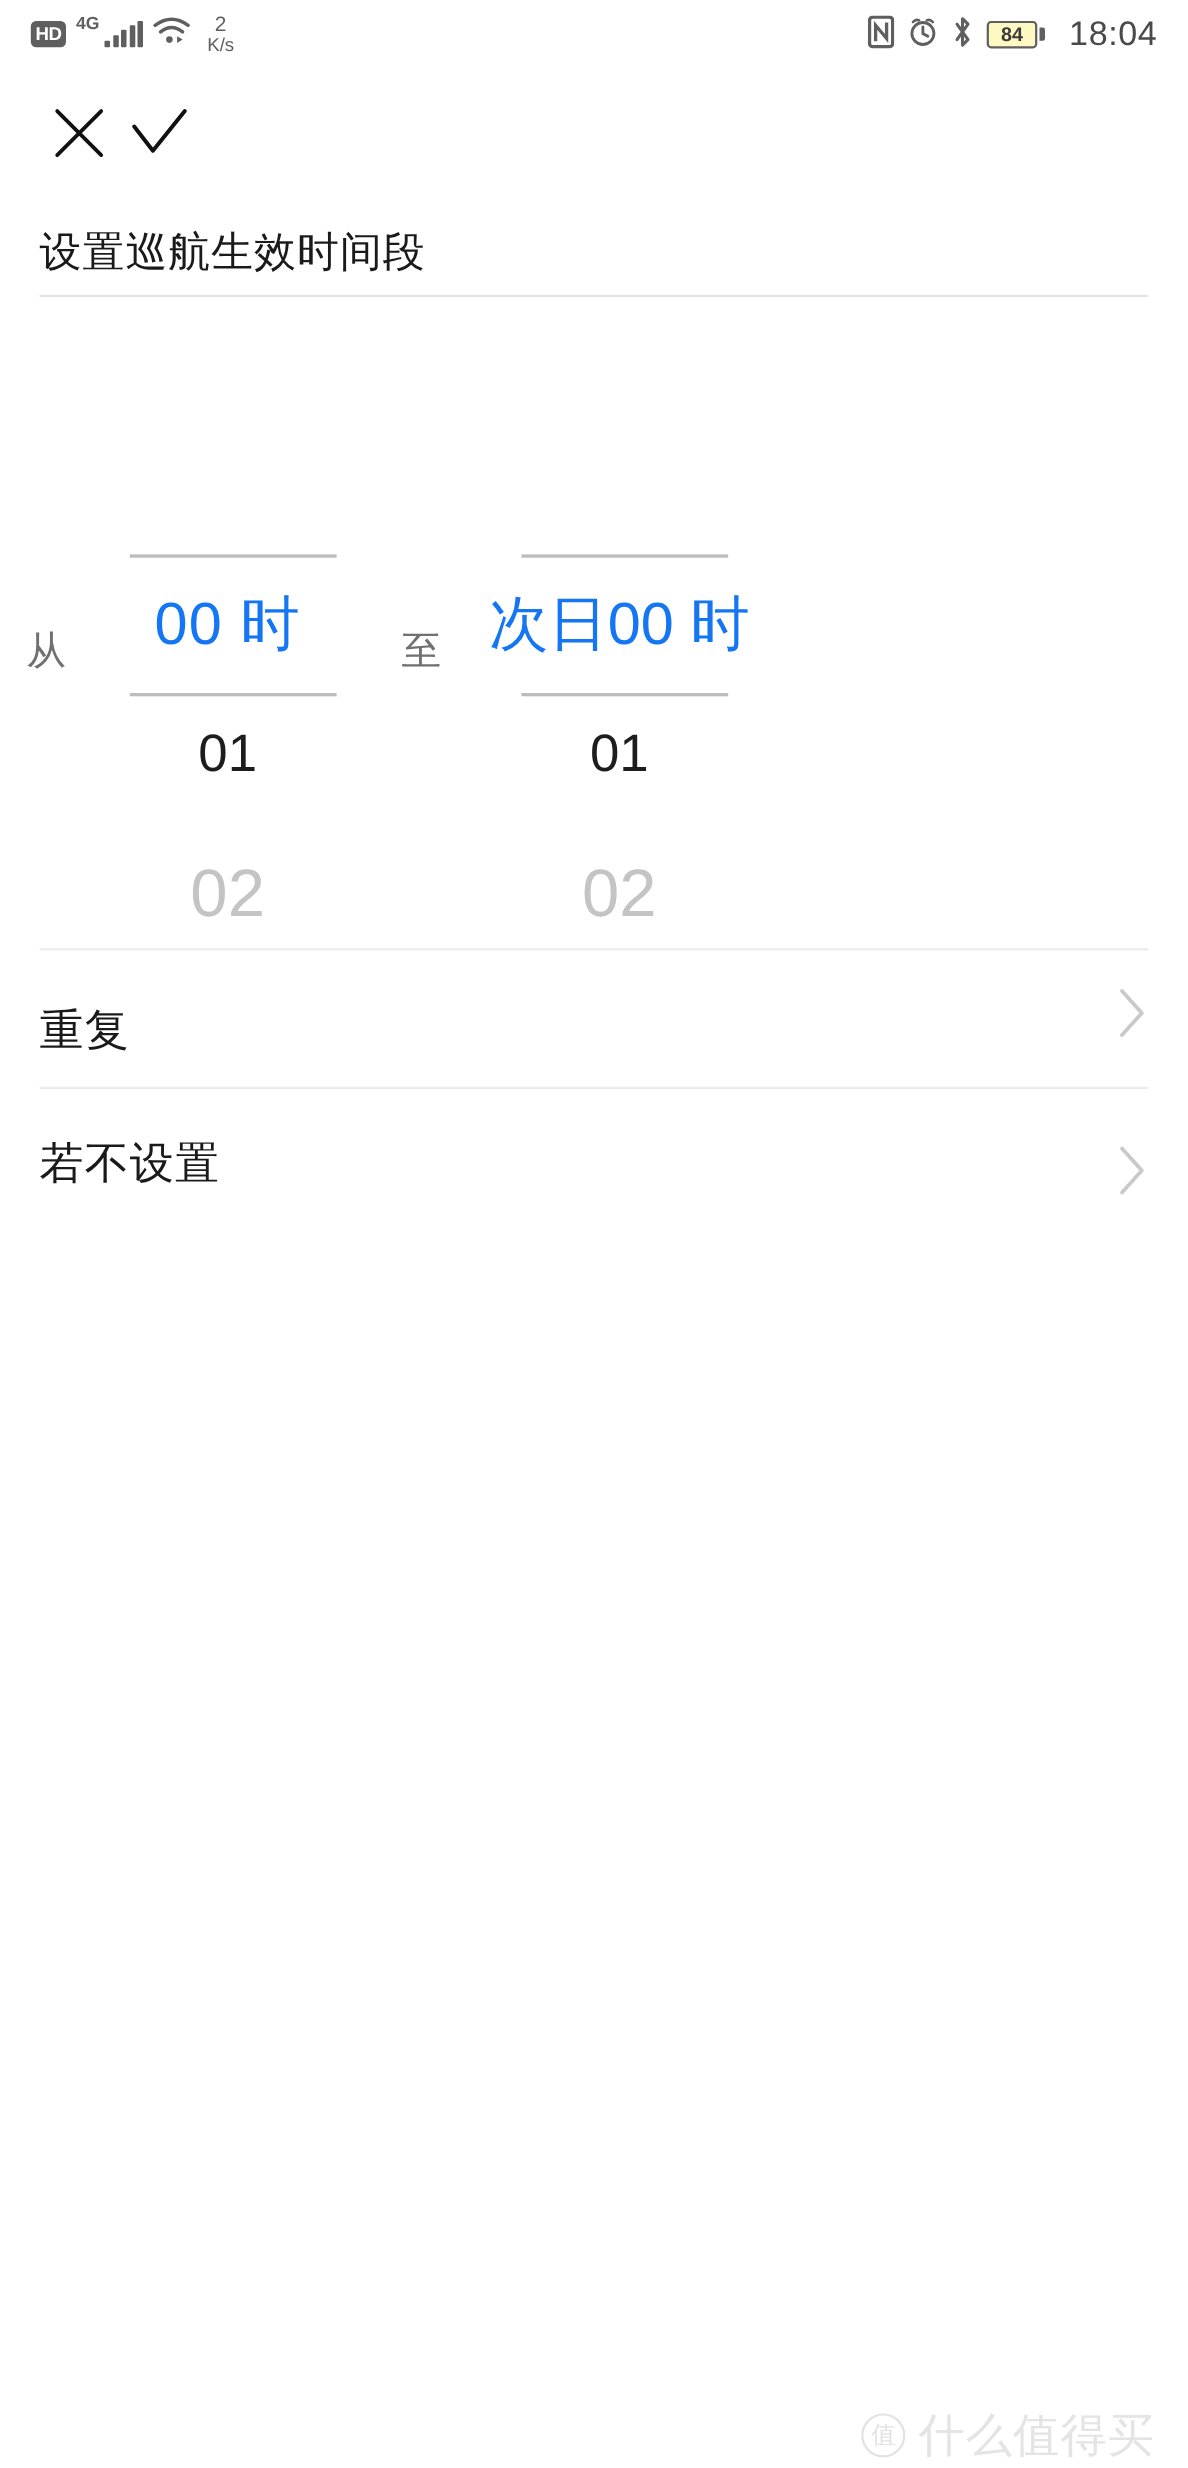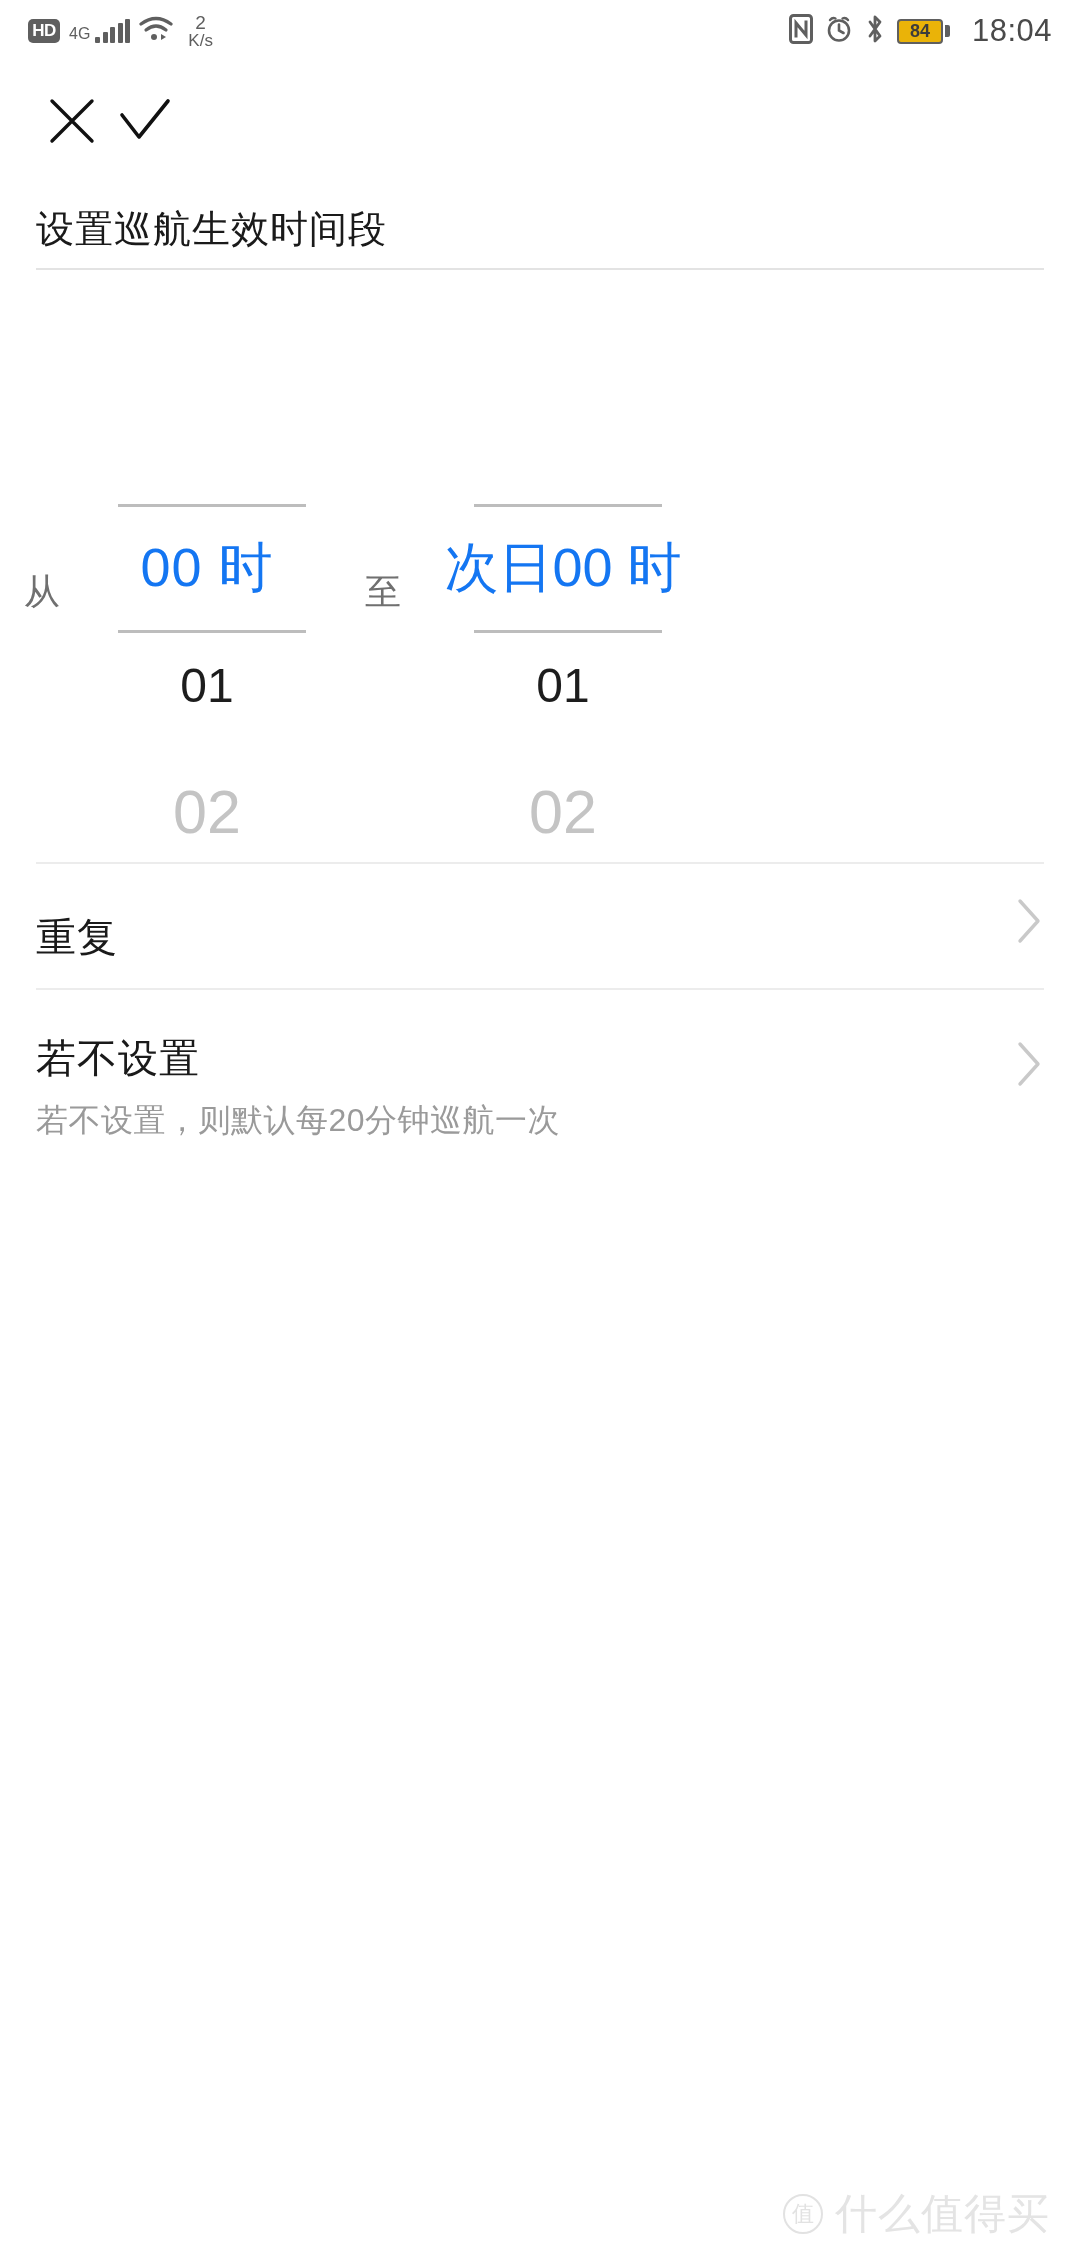--- a/index.html
+++ b/index.html
@@ -42,23 +42,23 @@
     color: #ffffff;
     border-radius: 5px;
     font-size: 17px;
     font-weight: bold;
     width: 32px; height: 24px;
     letter-spacing: -0.5px;
   }
   .net-type {
     font-size: 16px;
     color: #5f5f5f;
-    font-weight: normal;
+    font-weight: bold;
     align-self: flex-start;
-    margin-top: 12px;
+    margin-top: 0;
     margin-right: -4px;
   }
   .sig-bars {
     display: flex;
     align-items: flex-end;
     gap: 2.5px;
     height: 24px;
   }
   .sig-bars i {
     display: block;
@@ -94,21 +94,21 @@
     align-items: center;
   }
   .battery .body {
     border: 2.5px solid #5f5f5f;
     border-radius: 4px;
     width: 46px; height: 25px;
     display: flex;
     align-items: center;
     justify-content: center;
     box-sizing: border-box;
-    background: #eab308;
+    background: #fef9c3;
   }
   .battery .lvl {
     font-size: 18px;
     color: #3c3c3c;
     font-weight: bold;
     line-height: 1;
   }
   .battery .tip {
     width: 5px; height: 12px;
     background: #5f5f5f;
@@ -396,21 +396,20 @@
 <div class="chevron" id="chevron-repeat">
   <svg width="30" height="52" viewBox="0 0 30 52">
     <path d="M6 6 L24 26 L6 46" stroke="#c9c9c9" stroke-width="3.4" fill="none" stroke-linecap="round" stroke-linejoin="round"></path>
   </svg>
 </div>
 
 <div class="divider-full" id="divider-above-interval"></div>
 
 <div class="list-row" id="row-interval">
   <div class="row-title">若不设置</div>
-  <div class="row-sub">若不设置，则默认每20分钟巡航一次</div>
 </div>
 <div class="chevron" id="chevron-interval">
   <svg width="30" height="52" viewBox="0 0 30 52">
     <path d="M6 6 L24 26 L6 46" stroke="#c9c9c9" stroke-width="3.4" fill="none" stroke-linecap="round" stroke-linejoin="round"></path>
   </svg>
 </div>
 
 <div id="watermark">
   <span class="wm-badge">值</span>
   <span class="wm-text">什么值得买</span>

